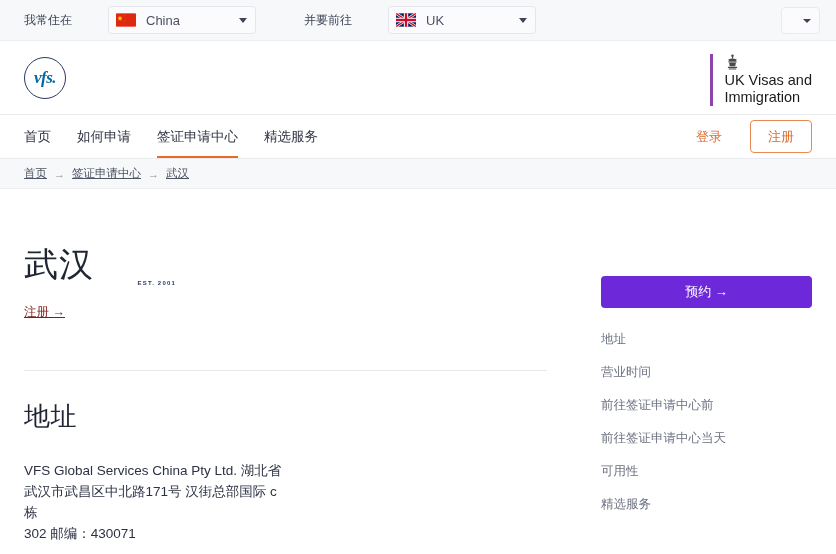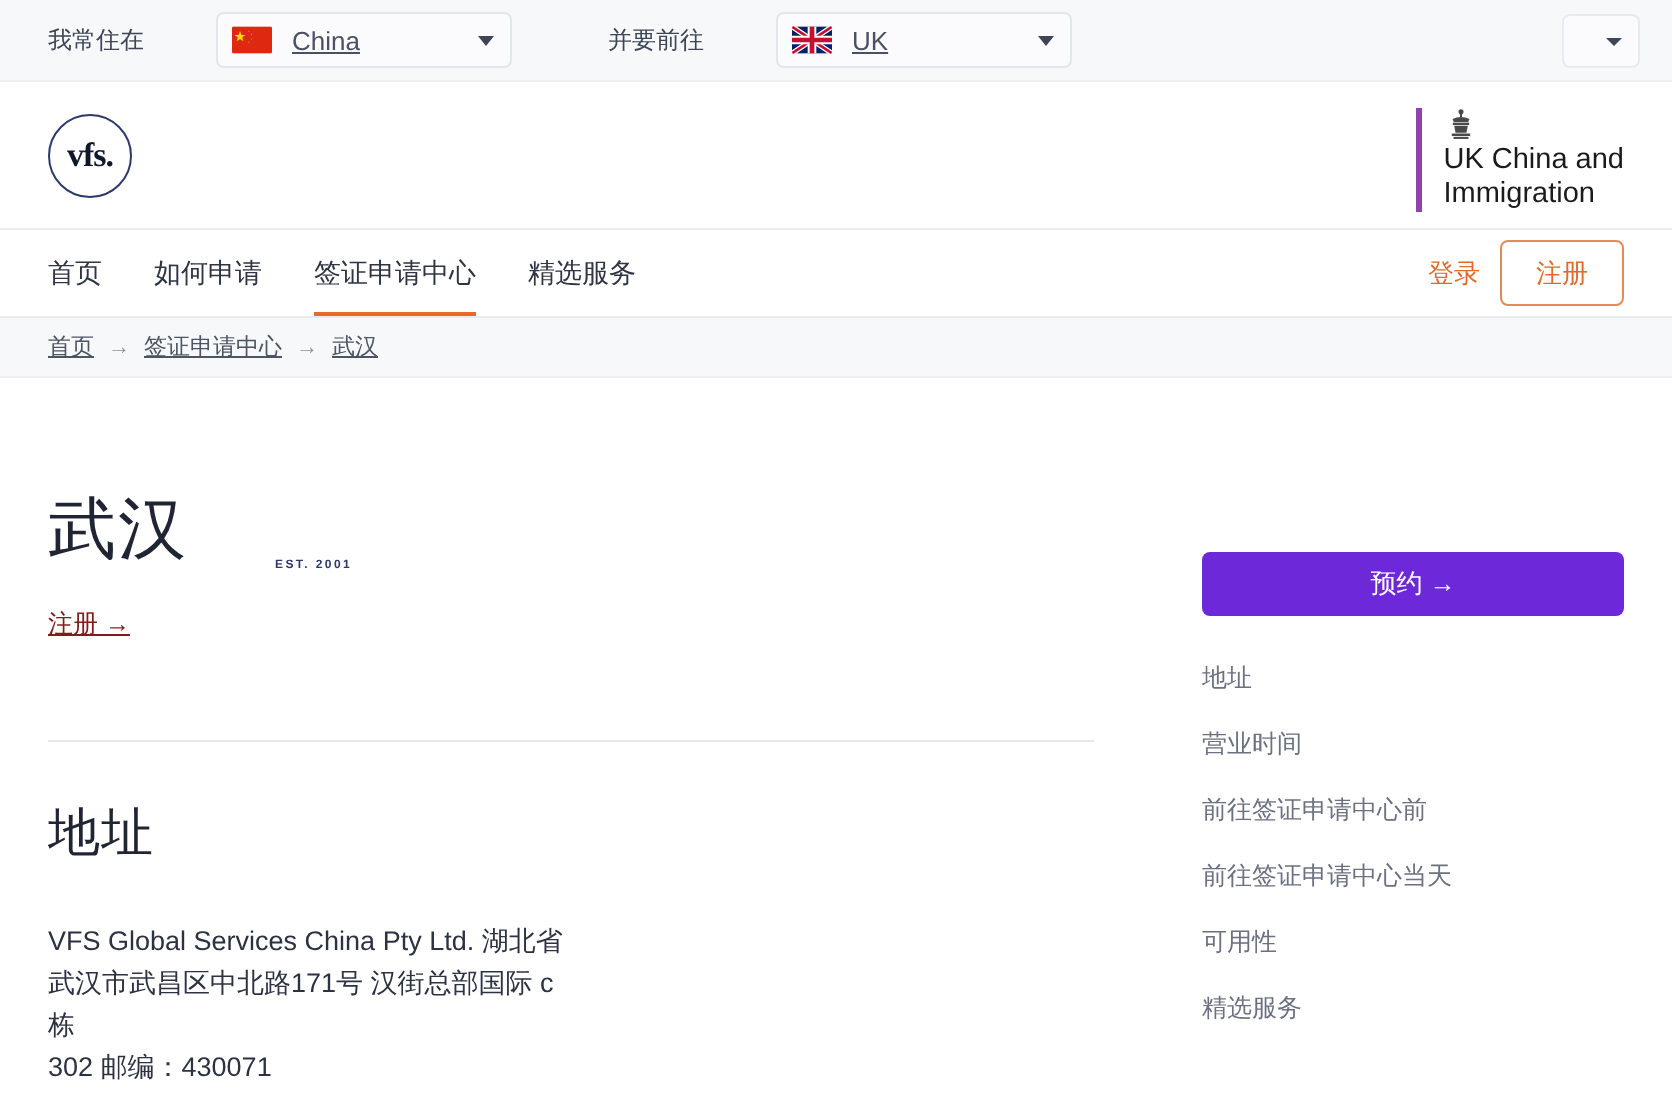--- a/index.html
+++ b/index.html
@@ -45,21 +45,20 @@
     border-radius: 1px;
     flex: 0 0 auto;
     display: block;
   }
   .sel-text {
     font-size: 13px;
     color: #4a5164;
     margin-left: 10px;
     flex: 1 1 auto;
     white-space: nowrap;
-    text-decoration: underline;
   }
   .caret {
     width: 0; height: 0;
     border-left: 4.5px solid transparent;
     border-right: 4.5px solid transparent;
     border-top: 5px solid #3d4556;
     margin-left: 8px;
     flex: 0 0 auto;
   }
   .lang-select {
@@ -91,23 +90,24 @@
   .vfs-logo { display: flex; align-items: center; }
   .vfs-circle {
     width: 42px; height: 42px;
     border-radius: 50%;
     border: 1.3px solid #2b3a67;
     display: flex; align-items: center; justify-content: center;
     flex: 0 0 auto;
   }
   .vfs-circle span {
     font-family: "Liberation Serif", "DejaVu Serif", serif;
+    font-style: italic;
     font-weight: bold;
     font-size: 17px;
-    color: #0f172a;
+    color: #0369a1;
     letter-spacing: -0.5px;
   }
   .vfs-word { margin-left: 11px; }
   .vfs-word .main {
     font-size: 17px;
     font-weight: bold;
     color: #2b3a67;
     letter-spacing: 0.2px;
     line-height: 18px;
   }
@@ -170,21 +170,21 @@
   .nav-right {
     position: absolute;
     right: 24px;
     top: 0; bottom: 0;
     display: flex;
     align-items: center;
   }
   .login-link {
     font-size: 13px;
     color: #e06a2b;
-    margin-right: 10px;
+    margin-right: 28px;
     cursor: pointer;
   }
   .register-btn {
     font-size: 13px;
     color: #e06a2b;
     border: 1px solid #e58a52;
     border-radius: 4px;
     padding: 9px 17px;
     background: #fff;
     cursor: pointer;
@@ -342,21 +342,21 @@
         <g fill="#4a4a4a">
           <ellipse cx="10" cy="2.2" rx="1.5" ry="1.5"></ellipse>
           <rect x="9.4" y="3.4" width="1.2" height="2"></rect>
           <path d="M5,6.4 Q10,4.2 15,6.4 L14.2,8.2 L5.8,8.2 Z"></path>
           <rect x="5.2" y="8.6" width="9.6" height="1.4"></rect>
           <path d="M6,10.4 L14,10.4 L13.2,14.5 L6.8,14.5 Z"></path>
           <rect x="4.6" y="15" width="10.8" height="1.5"></rect>
           <rect x="5.6" y="17" width="8.8" height="1.2"></rect>
         </g>
       </svg>
-      <div class="ukvi-text">UK China and</div>
+      <div class="ukvi-text">UK Visas and</div>
       <div class="ukvi-text">Immigration</div>
     </div>
   </div>
 </div>
 
 <div class="navbar">
   <div class="nav-items">
     <div class="nav-item">
       <span>首页</span>
     </div>

